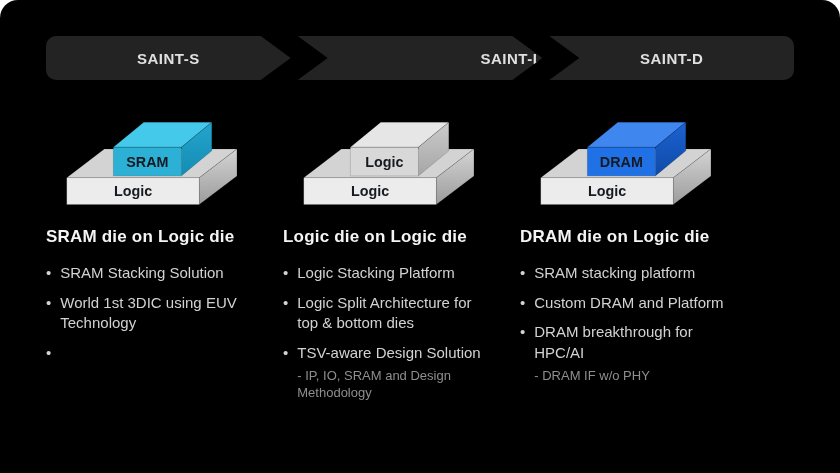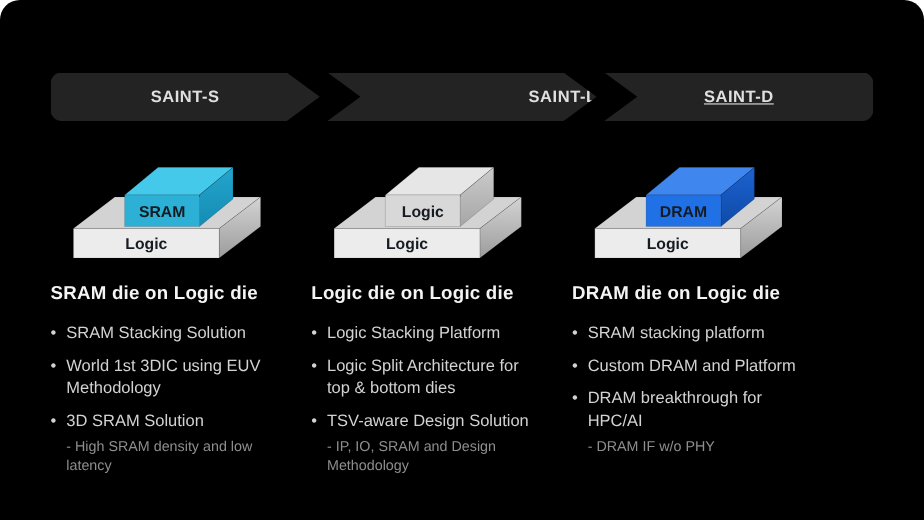--- a/index.html
+++ b/index.html
@@ -7,37 +7,37 @@
     position: relative;
     width: 840px; height: 473px;
     background: #000000;
     border-radius: 18px 18px 0 0;
     overflow: hidden;
     font-family: "Liberation Sans", sans-serif;
   }
 
   
   .process-bar {
-    margin: 66px 46px 0 46px;
+    margin: 36px 46px 0 46px;
     height: 44px;
     border-radius: 10px;
     overflow: hidden;
     display: flex;
     gap: 7px;
   }
   .stage {
     flex: 1;
     background: #232323;
     color: #e0e0e0;
     display: flex; align-items: center; justify-content: center;
     font-size: 15px; font-weight: bold; letter-spacing: 0.5px;
   }
   .stage-first { clip-path: polygon(0 0, calc(100% - 30px) 0, 100% 50%, calc(100% - 30px) 100%, 0 100%); }
   .stage-mid   { clip-path: polygon(0 0, calc(100% - 30px) 0, 100% 50%, calc(100% - 30px) 100%, 0 100%, 30px 50%); justify-content: flex-end; }
-  .stage-last  { clip-path: polygon(0 0, 100% 0, 100% 100%, 0 100%, 30px 50%); text-decoration: underline; }
+  .stage-last  { clip-path: polygon(0 0, 100% 0, 100% 100%, 0 100%, 30px 50%); }
 
   
   .columns { display: flex; padding: 26px 46px 0 46px; }
   .col { width: 237px; }
 
   .die-svg { width: 206px; height: 112px; display: block; margin-left: 10px; }
   .die-label {
     font-family: "Liberation Sans", sans-serif;
     font-size: 16px; font-weight: bold;
     fill: #161b22; text-anchor: middle;
@@ -118,28 +118,24 @@
 
       <div class="col-heading">SRAM die on Logic die</div>
 
       <div class="bullets">
         <div class="bullet">
           <span class="marker">•</span>
           <span class="bullet-text">SRAM Stacking Solution</span>
         </div>
         <div class="bullet">
           <span class="marker">•</span>
-          <span class="bullet-text">World 1st 3DIC using EUV Methodology</span>
-        </div>
-        <div class="bullet">
-          <span class="marker">•</span>
-          <span class="bullet-text">
-            <span>3D SRAM Solution</span>
-            <div class="sub">- High SRAM density and low latency</div>
-          </span>
+          <span class="bullet-text">World 1st 3DIC using EUV Technology</span>
+        </div>
+        <div class="bullet">
+          <span class="marker">•</span>
         </div>
       </div>
     </div>
 
     <div class="col">
       <svg class="die-svg" viewBox="0 0 230 125">
         <polygon points="12,80 54,48 202,48 160,80" stroke="#000" stroke-opacity="0.12" fill="#d3d3d3"></polygon>
         <polygon points="160,80 202,48 202,78 160,110" fill="url(#graySide)" stroke="#000" stroke-opacity="0.12"></polygon>
         <rect x="12" y="80" width="148" height="30" stroke="#000" stroke-opacity="0.12" fill="#ececec"></rect>
         <polygon points="64,46 98,18 174,18 140,46" stroke="#000" stroke-opacity="0.15" fill="#e6e6e6"></polygon>

